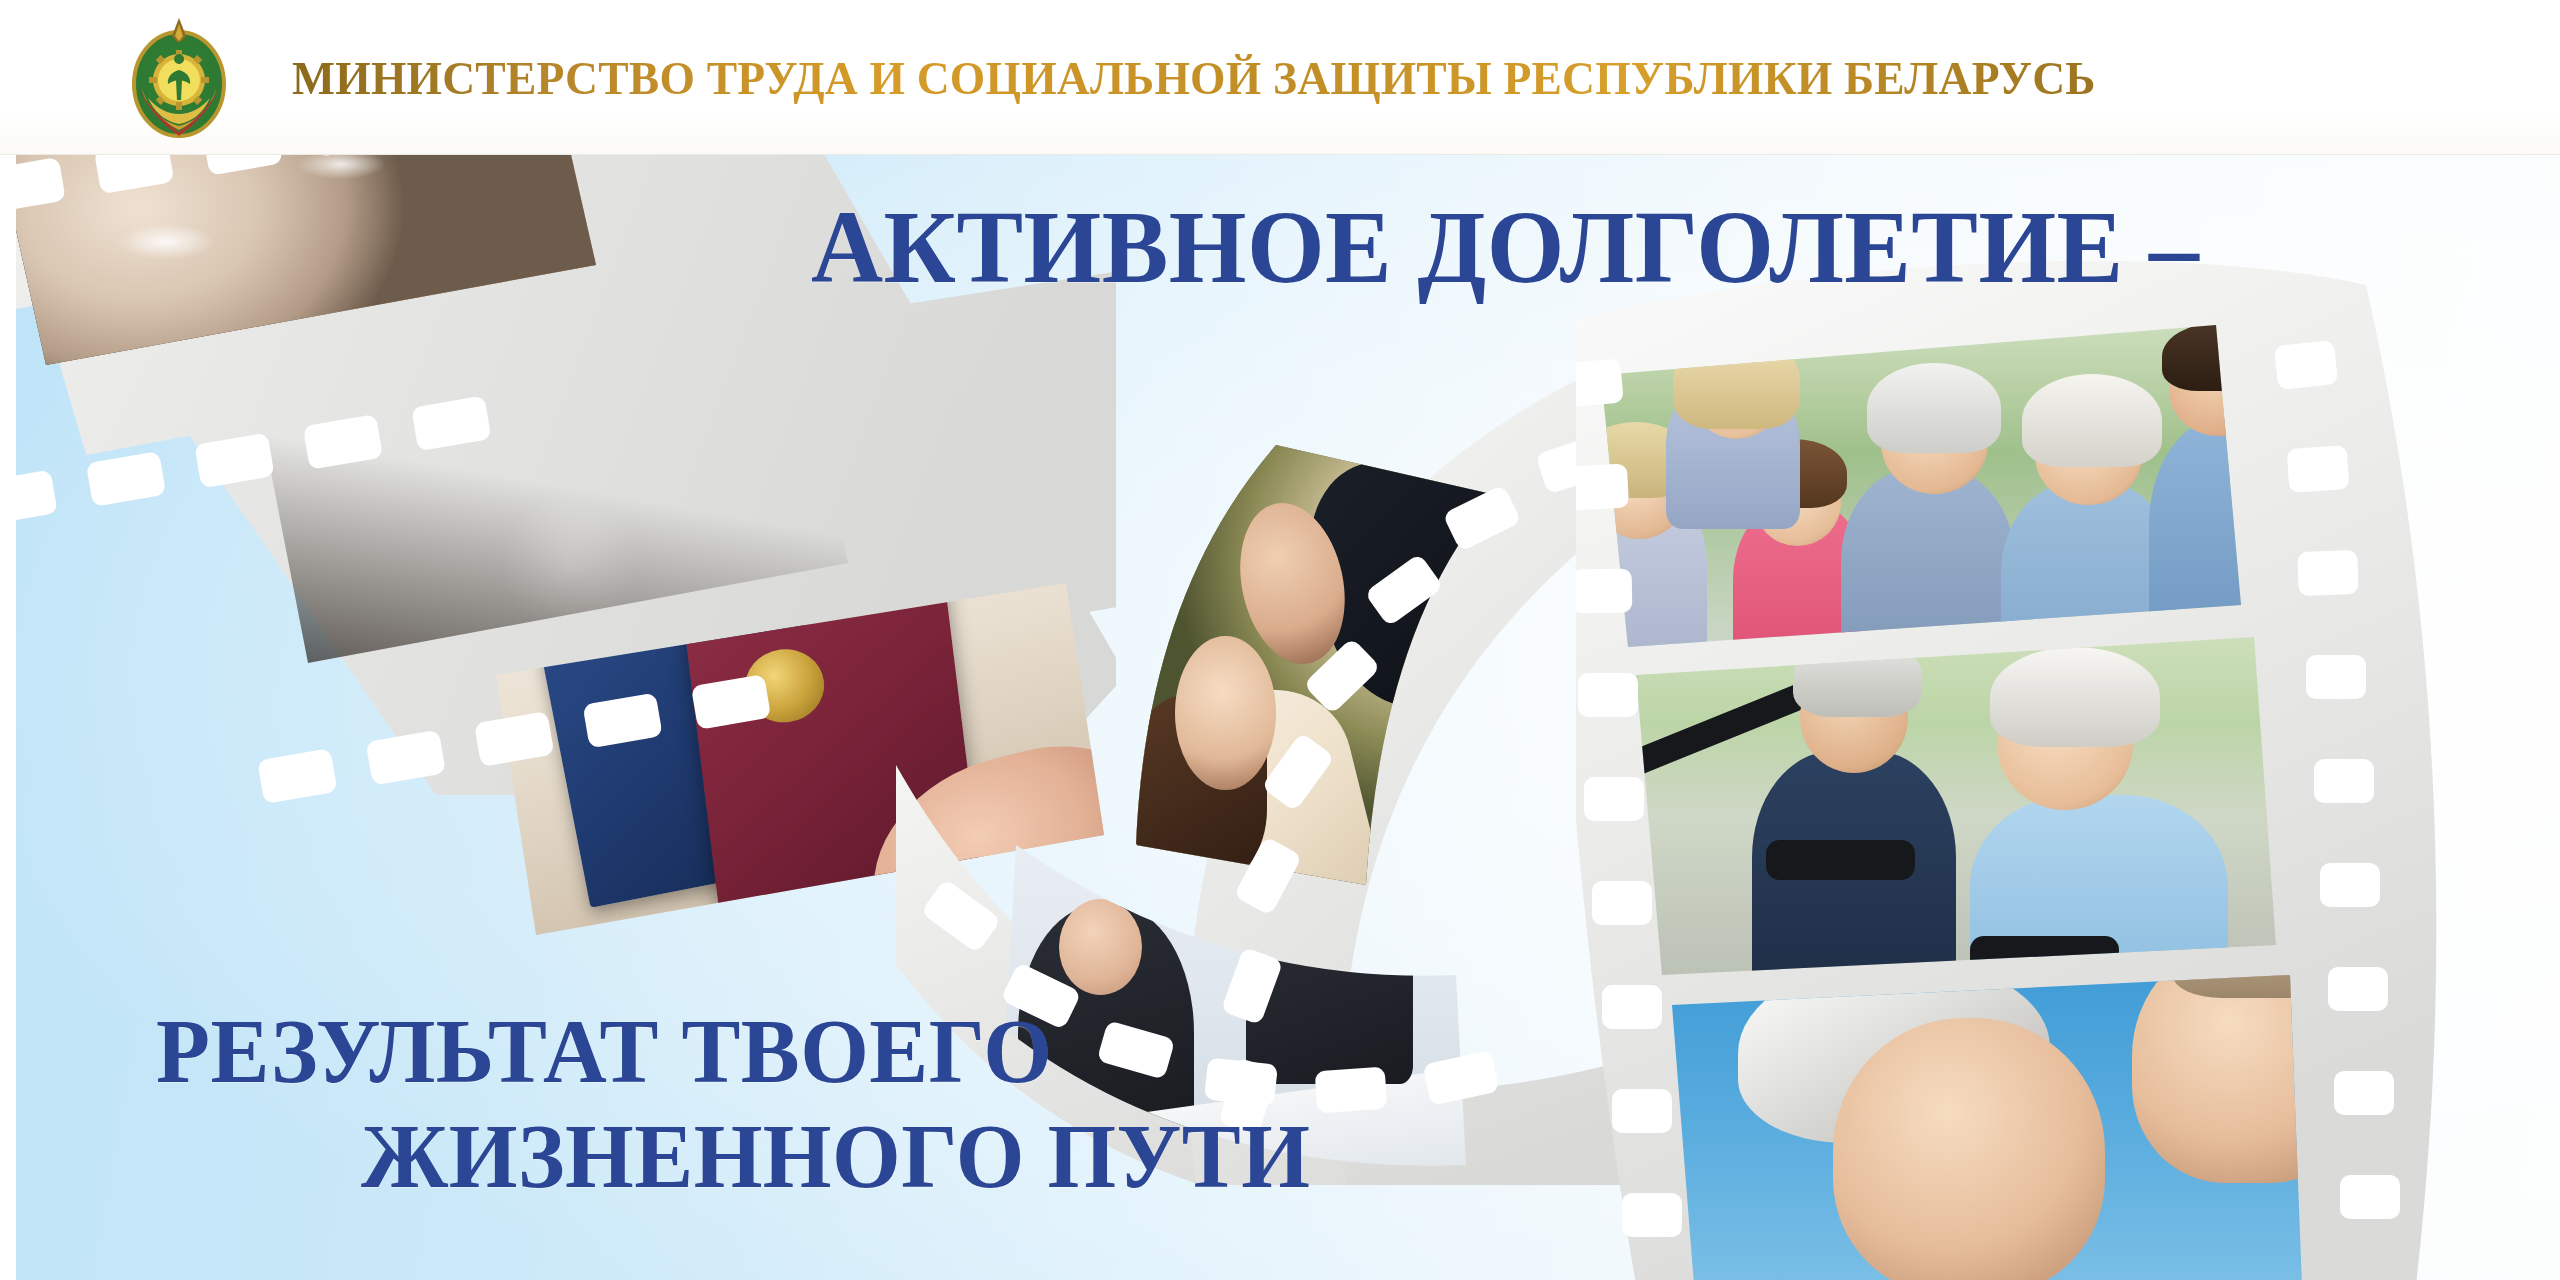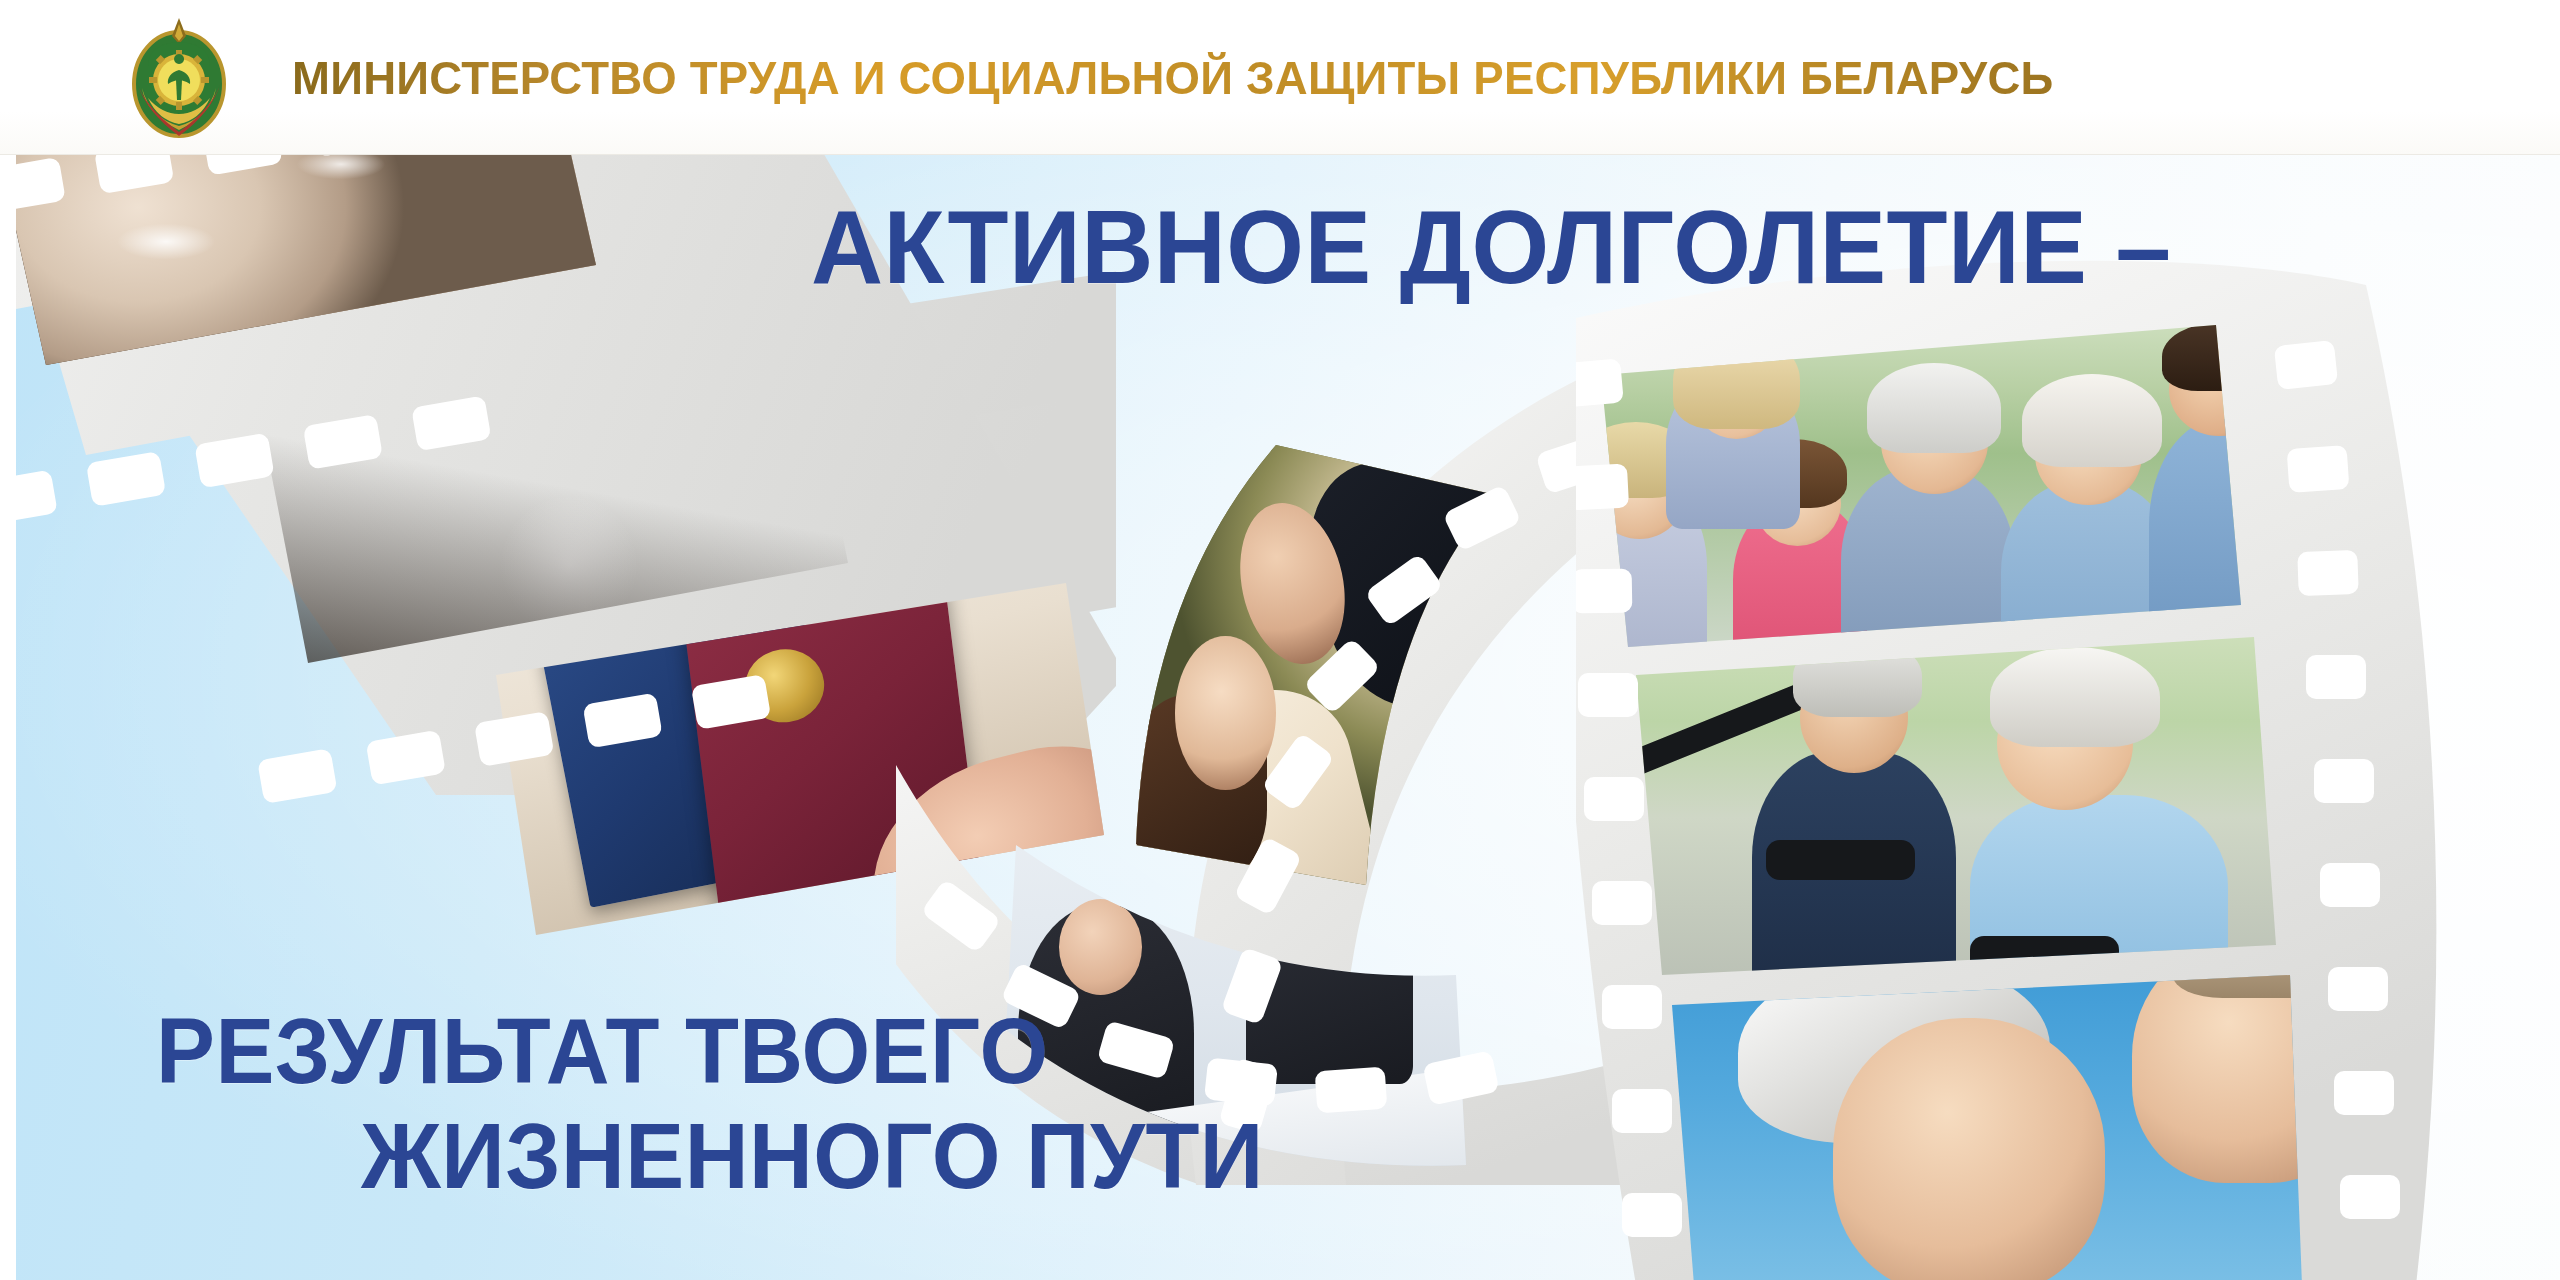--- a/index.html
+++ b/index.html
@@ -7,20 +7,21 @@
   body {
     font-family:"Liberation Sans", sans-serif;
     background:#ffffff;
   }
 
   
   #banner {
     position:relative;
     width:2560px; height:1280px;
     overflow:hidden;
+    font-family:Liberation Serif, serif;
   }
 
   
   #header-bar {
     position:absolute; left:0; top:0;
     width:2560px; height:155px;
     background:linear-gradient(180deg,#ffffff 0%,#ffffff 72%,#fbfaf7 100%);
     display:flex; align-items:center;
     z-index:60;
     border-bottom:1px solid #eceae4;

